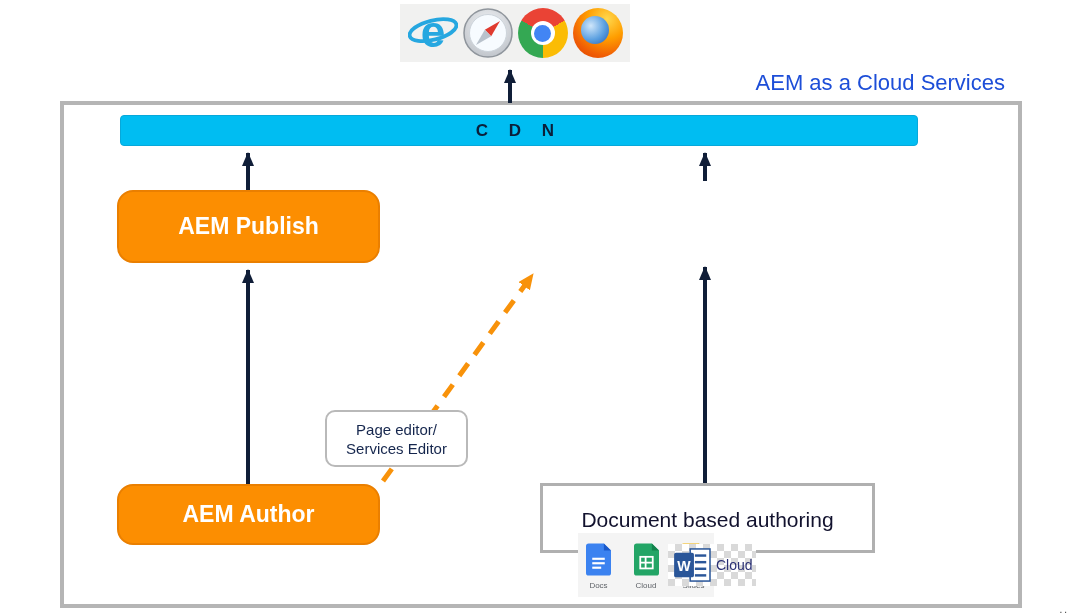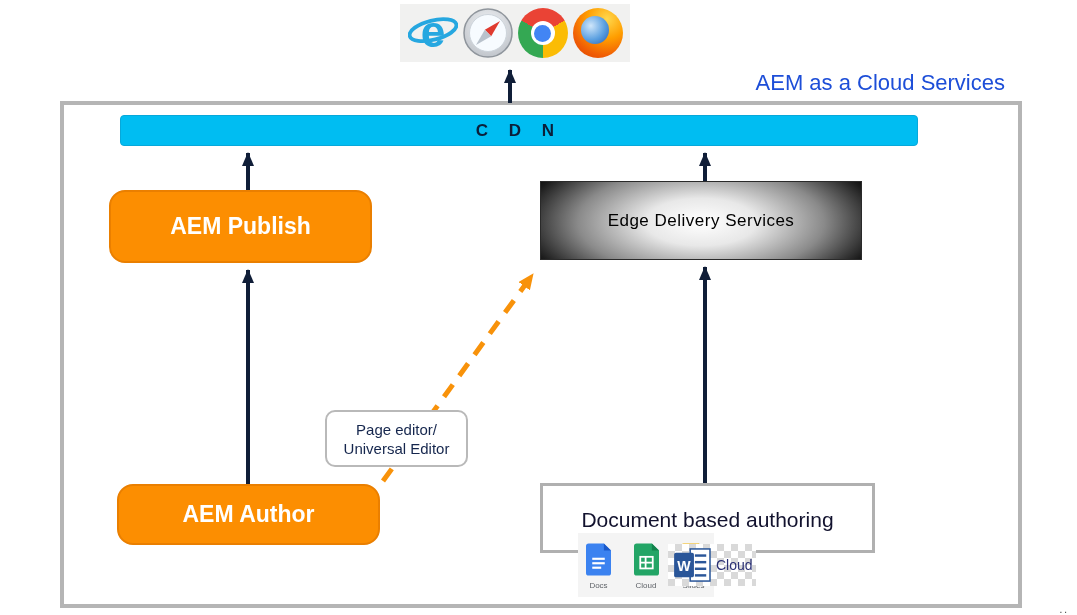--- a/index.html
+++ b/index.html
@@ -41,21 +41,21 @@
     box-sizing:border-box;z-index:3;}
   .cdn{
     left:120px;top:115px;width:798px;height:31px;background:#00bdf2;
     border:1px solid #07a8da;border-radius:4px;
     color:#0b1f3a;font-weight:bold;font-size:17px;letter-spacing:8px;
   }
   .orange-box{
     background:#fc8e01;border:2px solid #ea7f00;border-radius:16px;
     color:#ffffff;font-weight:bold;font-size:23px;
   }
-  .aem-publish{left:109px;top:190px;width:263px;height:73px;}
+  .aem-publish{left:117px;top:190px;width:263px;height:73px;}
   .aem-author{left:117px;top:484px;width:263px;height:61px;}
   .edge-delivery{
     left:540px;top:181px;width:322px;height:79px;
     background:radial-gradient(ellipse 62% 110% at 50% 52%,#ffffff 0%,#e8e8e8 28%,#8a8a8a 62%,#1c1c1c 90%,#000 100%);
     border:1px solid #2a2a2a;color:#000;font-size:17px;letter-spacing:0.5px;
   }
   .page-editor{
     left:325px;top:410px;width:143px;height:57px;background:#fff;
     border:2px solid #b9b9b9;border-radius:10px;z-index:4;
     color:#15264d;font-size:15px;line-height:19px;text-align:center;flex-direction:column;
@@ -148,31 +148,28 @@
   </svg>
 
   <div class="node cdn">
     <span>C D N</span>
   </div>
 
   <div class="node orange-box aem-publish">
     <span>AEM Publish</span>
   </div>
 
-  <div class="node edge-delivery">
-    <span>Edge Delivery Services</span>
-  </div>
 
   <div class="node orange-box aem-author">
     <span>AEM Author</span>
   </div>
 
   <div class="node page-editor">
     <span>Page editor/</span>
-    <span>Universal Editor</span>
+    <span>Services Editor</span>
   </div>
 
   <div class="node doc-box">
     <span>Document based authoring</span>
   </div>
 
   <div class="tools-strip">
     <div class="tool">
       <svg width="25" height="33" viewBox="0 0 28 36">
         <path d="M3,0 h17 l8,8 v25 a3,3 0 0 1 -3,3 h-22 a3,3 0 0 1 -3,-3 v-30 a3,3 0 0 1 3,-3 z" fill="#3b82f0"></path>

